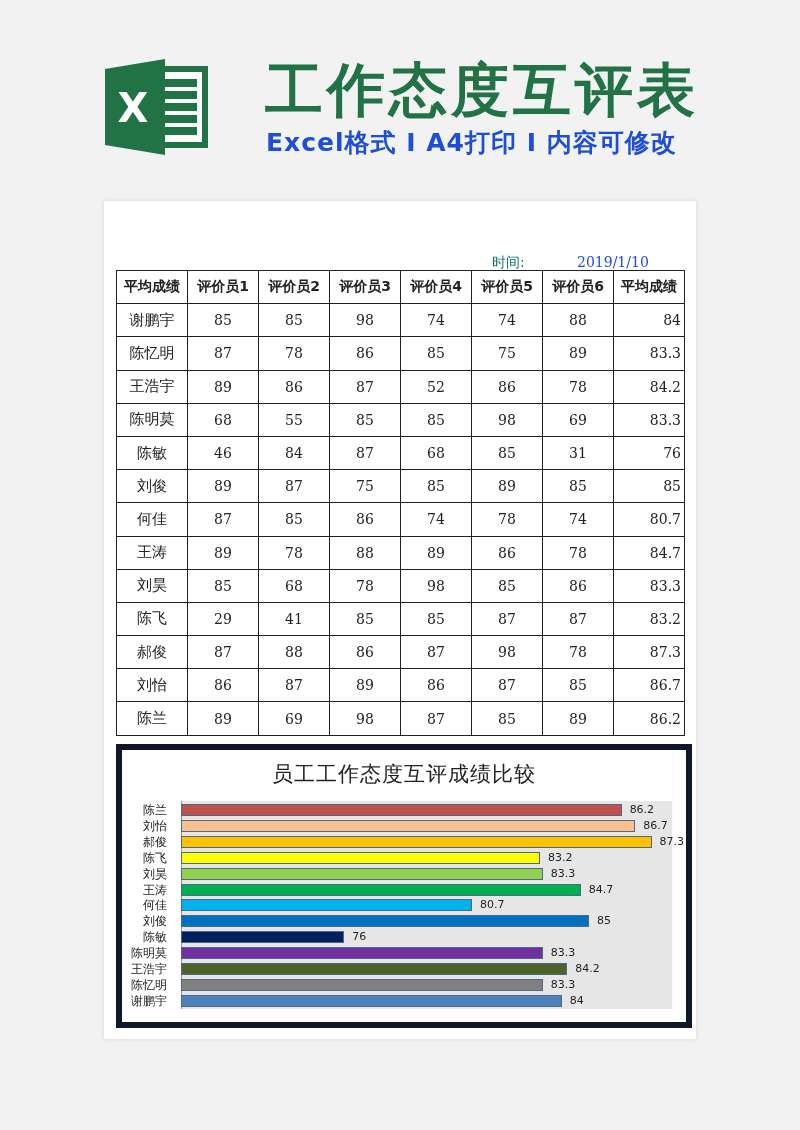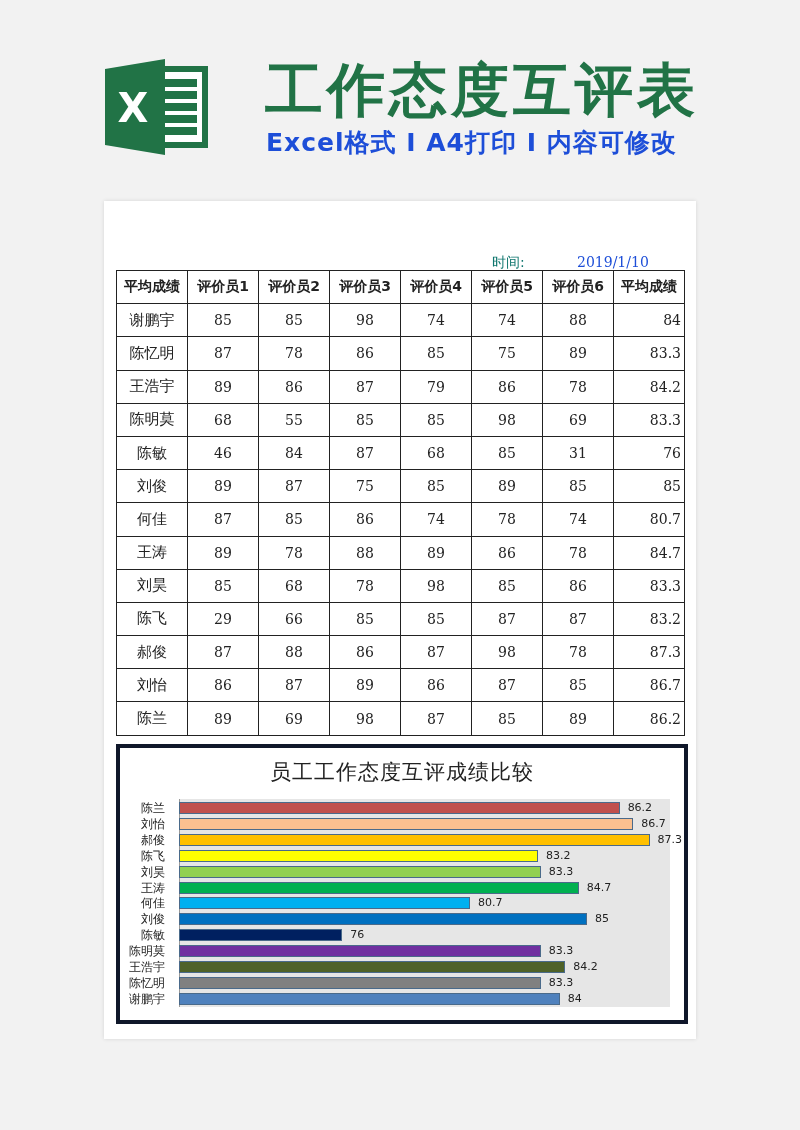--- a/index.html
+++ b/index.html
@@ -16,21 +16,21 @@
          font-weight:bold; color:#111; letter-spacing:1px; }
   .date-label { position:absolute; left:388px; top:53px; font-size:14px; color:#0f766e; }
   .date-value { position:absolute; left:473px; top:53px; font-size:14px; color:#1d4ed8;
          font-family:"DejaVu Serif",serif; }
   table.grid { position:absolute; left:12px; top:69px; border-collapse:collapse; }
   table.grid td, table.grid th { border:1.5px solid #222; height:32.2px; padding:0; font-size:14px; color:#222;
          text-align:center; font-family:"DejaVu Serif","Liberation Serif",serif; }
   table.grid th { font-weight:bold; font-family:"DejaVu Sans",sans-serif; font-size:14px; }
   table.grid td.name { font-family:"DejaVu Sans",sans-serif; font-size:15px; }
   table.grid td.avg { text-align:right; padding-right:3px; }
-  .chart { position:absolute; left:12px; top:543px; width:564px; height:272px; border:4px solid #0f172a; background:#fff; }
+  .chart { position:absolute; left:12px; top:543px; width:564px; height:272px; border:6px solid #0f172a; background:#fff; }
   .chart-title { position:absolute; left:0; width:100%; top:10px; text-align:center; font-size:21px; color:#222;
          font-family:"DejaVu Serif","Liberation Serif",serif; letter-spacing:1px; }
   .plot { position:absolute; left:59px; top:51px; width:491px; height:208px; background:#e6e6e6; }
   .axis-line { position:absolute; left:59px; top:51px; width:1px; height:208px; background:#999; }
   .bar-label { position:absolute; right:519px; width:60px; text-align:right; font-size:12px; color:#222; line-height:14px; white-space:nowrap; }
   .bar { position:absolute; left:59px; height:12px; border:1px solid #4a6a8a; box-sizing:border-box; }
   .bar-value { position:absolute; font-size:11px; color:#222; line-height:14px; }
 </style>
 </head>
 <body>
@@ -99,21 +99,21 @@
           <td>85</td>
           <td>75</td>
           <td>89</td>
           <td class="avg">83.3</td>
         </tr>
         <tr>
           <td class="name">王浩宇</td>
           <td>89</td>
           <td>86</td>
           <td>87</td>
-          <td>79</td>
+          <td>52</td>
           <td>86</td>
           <td>78</td>
           <td class="avg">84.2</td>
         </tr>
         <tr>
           <td class="name">陈明莫</td>
           <td>68</td>
           <td>55</td>
           <td>85</td>
           <td>85</td>
@@ -167,21 +167,21 @@
           <td>68</td>
           <td>78</td>
           <td>98</td>
           <td>85</td>
           <td>86</td>
           <td class="avg">83.3</td>
         </tr>
         <tr>
           <td class="name">陈飞</td>
           <td>29</td>
-          <td>66</td>
+          <td>41</td>
           <td>85</td>
           <td>85</td>
           <td>87</td>
           <td>87</td>
           <td class="avg">83.2</td>
         </tr>
         <tr>
           <td class="name">郝俊</td>
           <td>87</td>
           <td>88</td>

